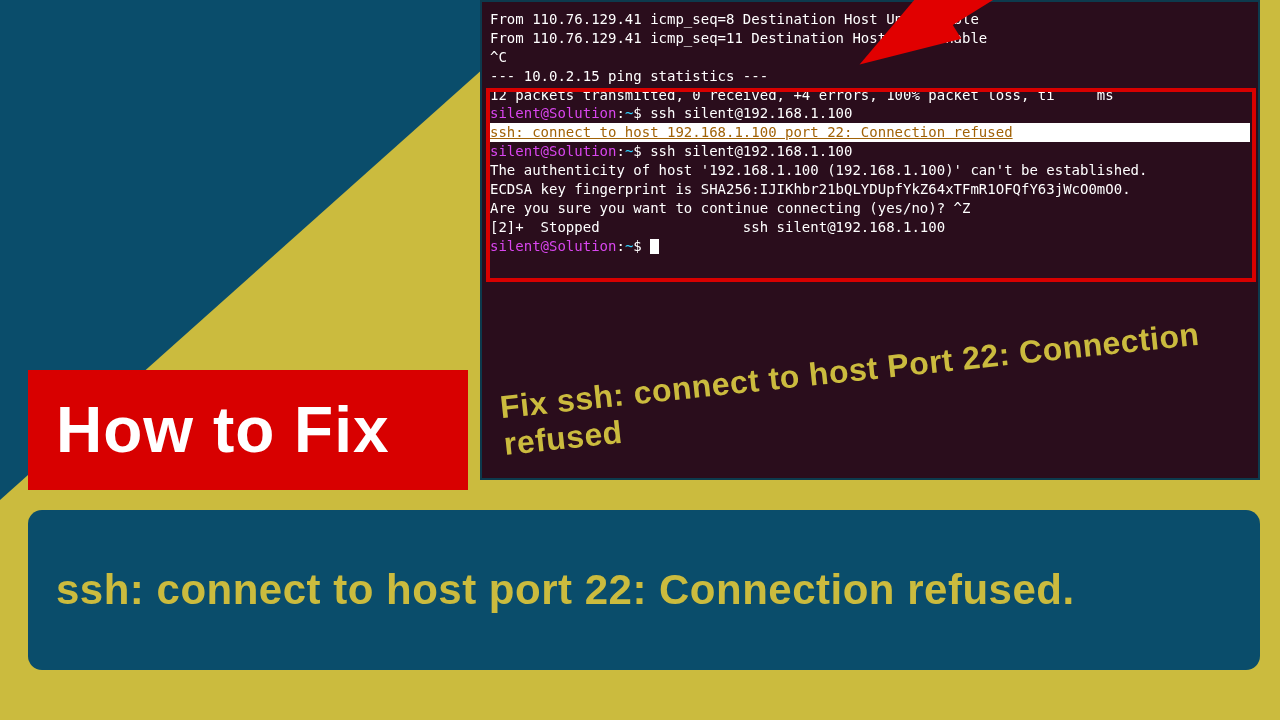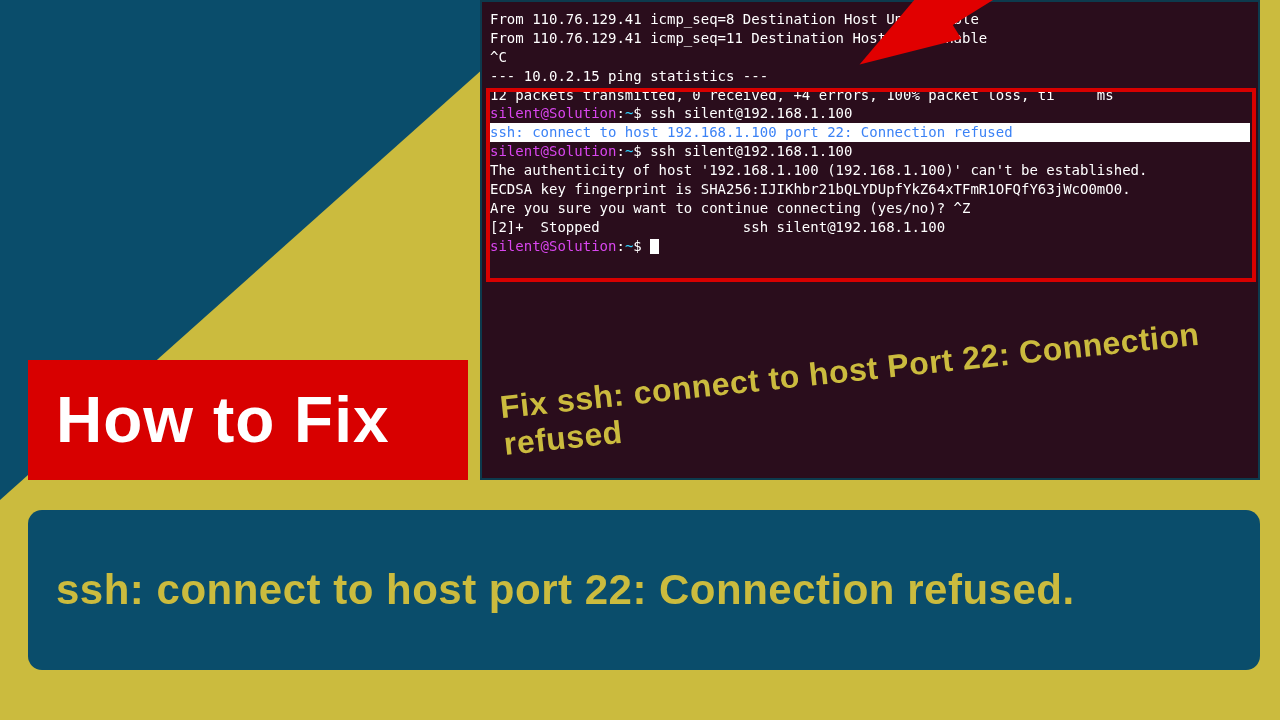--- a/index.html
+++ b/index.html
@@ -42,23 +42,24 @@
     line-height: 1.35;
     color: #e8e8e8;
     white-space: pre;
     filter: blur(0.3px);
   }
   .term-green { color: #d946ef; }
   .term-cyan  { color: #2fd2ff; }
   .term-white { color: #fff; }
   .highlighted-line {
     background: #fff;
-    color: #3b82f6;
+    color: #a16207;
     display: inline-block;
     width: 100%;
+    text-decoration: underline;
   }
   .red-box {
     position: absolute;
     left: 486px;
     top: 88px;
     width: 770px;
     height: 194px;
     border: 4px solid #d80000;
     pointer-events: none;
   }
@@ -92,21 +93,21 @@
     width: 750px;
     color: #cbbb3e;
     font-size: 32px;
     font-weight: 700;
     transform: rotate(-6deg);
     letter-spacing: .5px;
   }
   .howto-badge {
     position: absolute;
     left: 28px;
-    top: 360px;
+    top: 370px;
     width: 440px;
     height: 120px;
     background: #d80000;
     color: #fff;
     font-size: 64px;
     font-weight: 700;
     display: flex;
     align-items: center;
     padding-left: 28px;
     letter-spacing: 1px;

